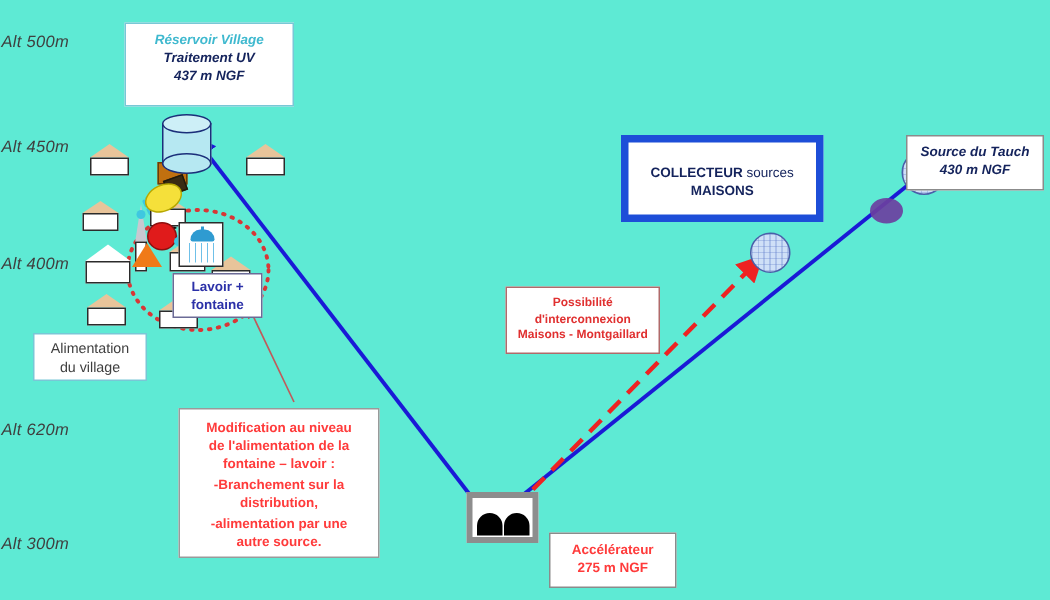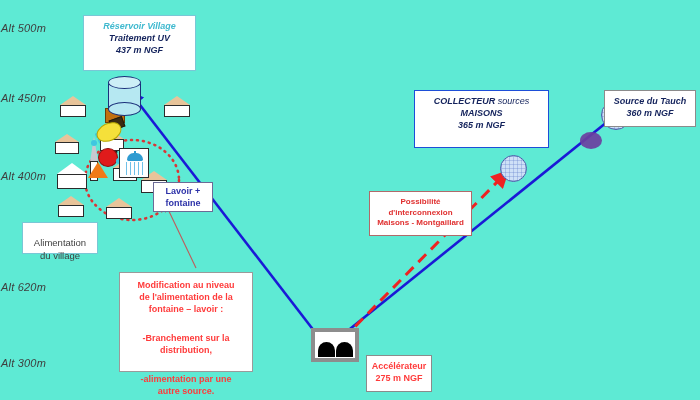--- a/index.html
+++ b/index.html
@@ -53,25 +53,24 @@
     font-size: 9px;
     font-weight: bold;
     font-style: italic;
     color: #14235c;
   }
   #box-reservoir .l1 { color: #3fb9cf; }
 
   
   #box-collecteur {
     left: 414px; top: 90px; width: 135px; height: 58px;
-    border: 1px solid #1d4ed8;
-    padding-top: 5px;
-    font-size: 9px;
-    font-weight: bold;
-    font-style: italic;
+    border: 5px solid #1d4ed8;
+    padding-top: 15px;
+    font-size: 9px;
+    font-weight: bold;
     color: #14235c;
   }
   #box-collecteur .l1 { font-weight: normal; }
   #box-collecteur .l1 .cap { font-weight: bold; }
 
   
   #box-source {
     left: 604px; top: 50px; width: 92px; height: 37px;
     border: 1px solid #8b8b8b;
     padding-top: 5px;
@@ -79,62 +78,60 @@
     font-weight: bold;
     font-style: italic;
     color: #14235c;
     margin-top: 40px;
   }
 
   
   #box-alimentation {
     left: 22px; top: 222px; width: 76px; height: 32px;
     border: 1px solid #79c7d6;
-    padding-top: 14px;
+    padding-top: 4px;
     font-size: 9.5px;
     color: #3f3f3f;
   }
 
   
   #box-lavoir {
     left: 115px; top: 182px; width: 60px; height: 30px;
     border: 1px solid #6b6b96;
     padding-top: 3px;
     font-size: 9px;
     font-weight: bold;
     color: #2c31a8;
-    margin-left: 38px;
   }
 
   
   #box-interconnexion {
     left: 337px; top: 191px; width: 103px; height: 45px;
     border: 1px solid #b06a6a;
     padding-top: 5px;
     font-size: 8px;
     font-weight: bold;
     color: #e03030;
-    margin-left: 32px;
   }
 
   
   #box-modification {
     left: 119px; top: 272px; width: 134px; height: 100px;
     border: 1px solid #9a9a9a;
     padding-top: 6px;
     font-size: 9px;
     font-weight: bold;
     color: #ff3b3b;
     line-height: 1.34;
   }
-  #box-modification .gap { margin-top: 17px; }
+  #box-modification .gap { margin-top: 2px; }
 
   
   #box-accelerateur {
-    left: 366px; top: 355px; width: 66px; height: 37px;
+    left: 366px; top: 355px; width: 85px; height: 37px;
     border: 1px solid #8b8b8b;
     padding-top: 5px;
     font-size: 9px;
     font-weight: bold;
     color: #ff3b3b;
   }
 
   
   #reservoir-tank {
     position: absolute;
@@ -409,26 +406,25 @@
 
   <div class="box" id="box-reservoir">
     <span class="box-line l1" data-bind="diagram.boxes.reservoir.line1">Réservoir Village</span>
     <span class="box-line" data-bind="diagram.boxes.reservoir.line2">Traitement UV</span>
     <span class="box-line" data-bind="diagram.boxes.reservoir.line3">437 m NGF</span>
   </div>
 
   <div class="box" id="box-collecteur">
     <span class="box-line l1"><span class="cap" data-bind="diagram.boxes.collecteur.line1_cap">COLLECTEUR</span><span data-bind="diagram.boxes.collecteur.line1_rest"> sources</span></span>
     <span class="box-line" data-bind="diagram.boxes.collecteur.line2">MAISONS</span>
-    <span class="box-line" data-bind="diagram.boxes.collecteur.line3">365 m NGF</span>
   </div>
 
   <div class="box" id="box-source">
     <span class="box-line" data-bind="diagram.boxes.source_tauch.line1">Source du Tauch</span>
-    <span class="box-line" data-bind="diagram.boxes.source_tauch.line2">360 m NGF</span>
+    <span class="box-line" data-bind="diagram.boxes.source_tauch.line2">430 m NGF</span>
   </div>
 
   <div class="box" id="box-alimentation">
     <span class="box-line" data-bind="diagram.boxes.alimentation.line1">Alimentation</span>
     <span class="box-line" data-bind="diagram.boxes.alimentation.line2">du village</span>
   </div>
 
   <div class="box" id="box-lavoir">
     <span class="box-line" data-bind="diagram.boxes.lavoir.line1">Lavoir +</span>
     <span class="box-line" data-bind="diagram.boxes.lavoir.line2">fontaine</span>

